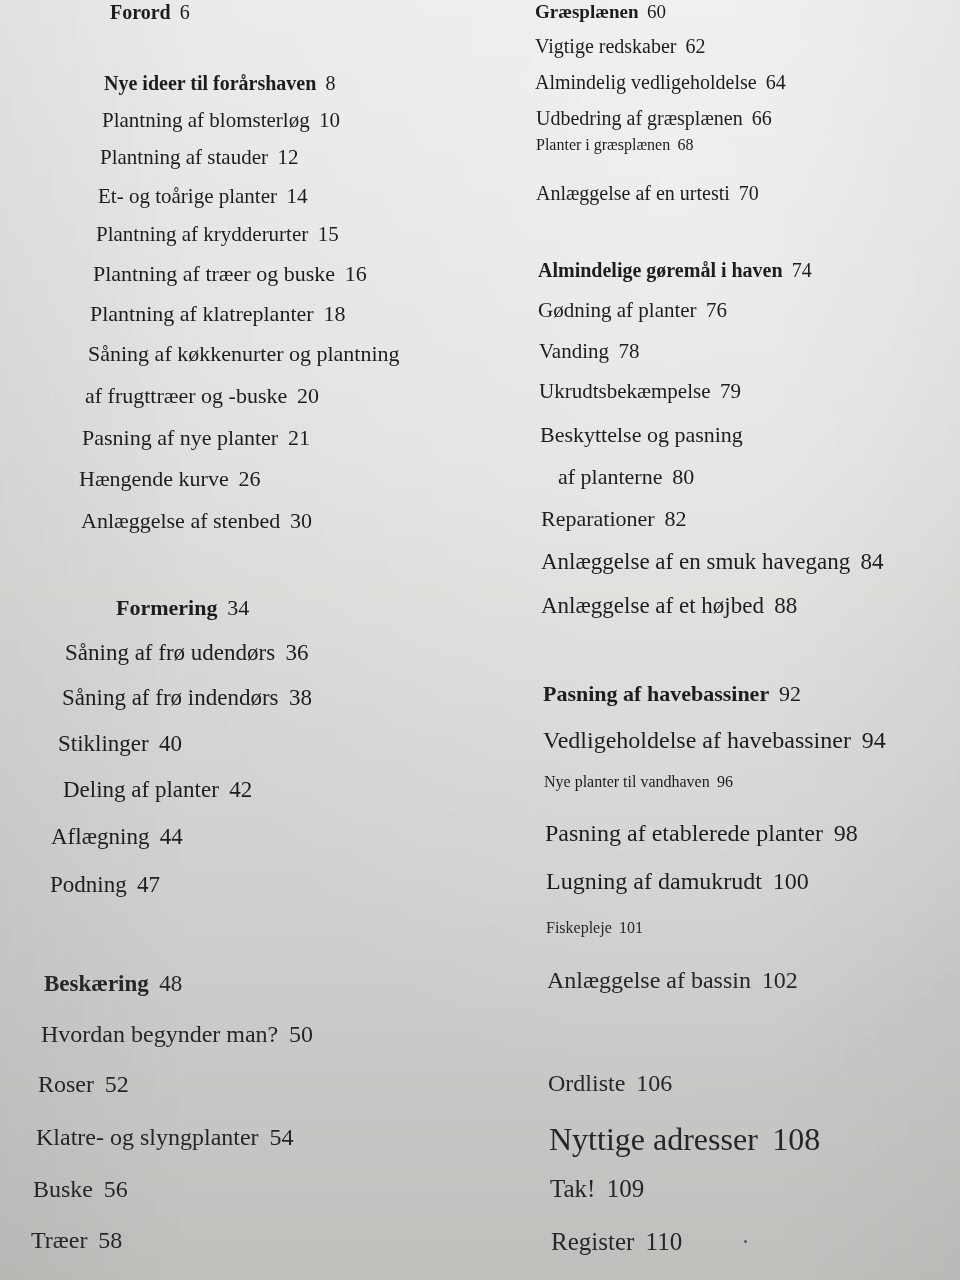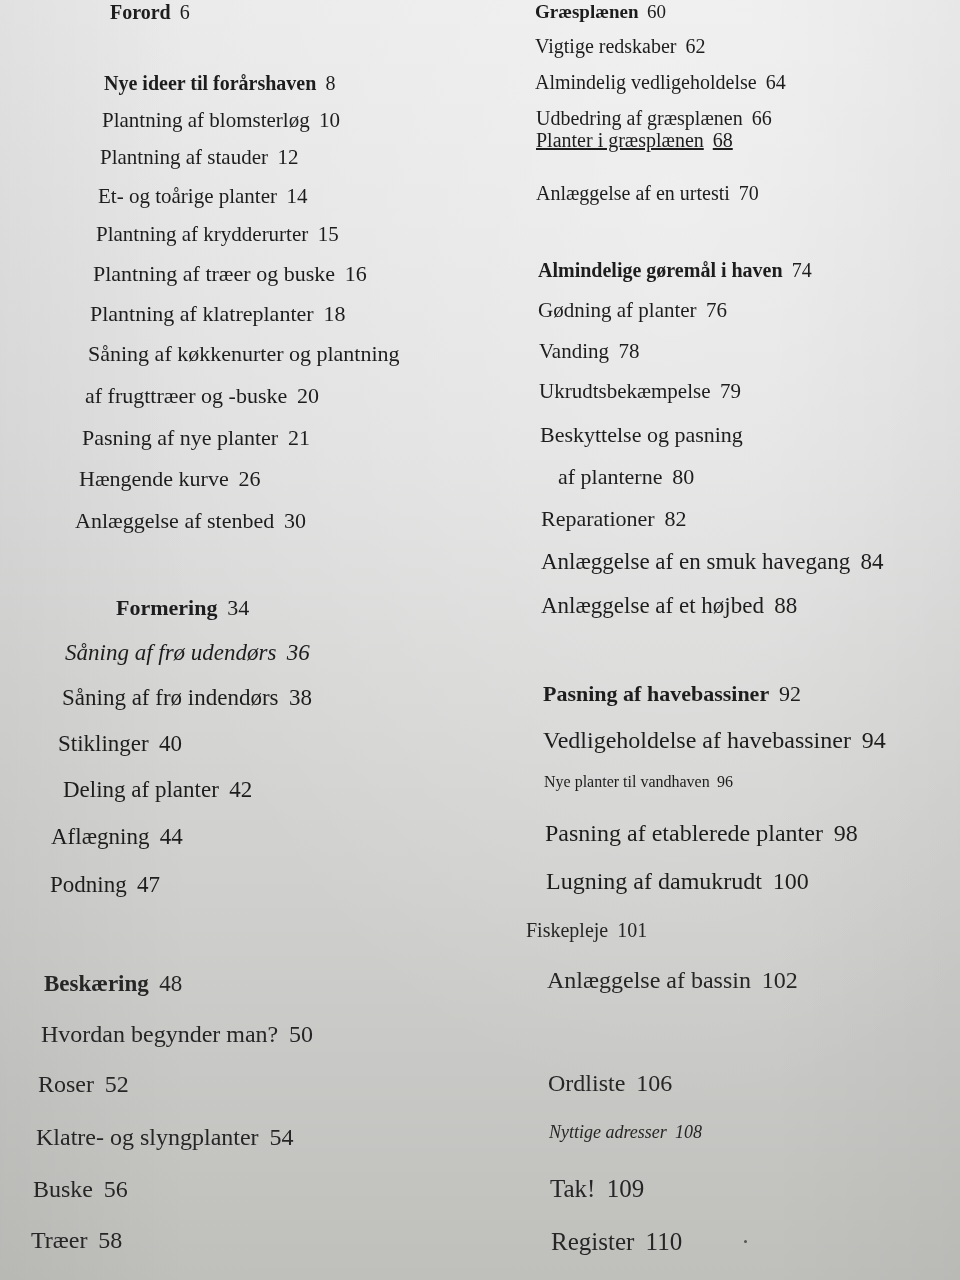--- a/index.html
+++ b/index.html
@@ -31,57 +31,57 @@
       <div class="entry" style="left: 102px; top: 110px; font-size: 21px;"><span class="t">Plantning af blomsterløg</span><span class="p">10</span></div>
       <div class="entry" style="left: 100px; top: 147px; font-size: 21px;"><span class="t">Plantning af stauder</span><span class="p">12</span></div>
       <div class="entry" style="left: 98px; top: 186px; font-size: 21px;"><span class="t">Et- og toårige planter</span><span class="p">14</span></div>
       <div class="entry" style="left: 96px; top: 224px; font-size: 21px;"><span class="t">Plantning af krydderurter</span><span class="p">15</span></div>
       <div class="entry" style="left: 93px; top: 263px; font-size: 22px;"><span class="t">Plantning af træer og buske</span><span class="p">16</span></div>
       <div class="entry" style="left: 90px; top: 303px; font-size: 22px;"><span class="t">Plantning af klatreplanter</span><span class="p">18</span></div>
       <div class="entry" style="left: 88px; top: 343px; font-size: 22px;"><span class="t">Såning af køkkenurter og plantning</span></div>
       <div class="entry" style="left: 85px; top: 385px; font-size: 22px;"><span class="t">af frugttræer og -buske</span><span class="p">20</span></div>
       <div class="entry" style="left: 82px; top: 427px; font-size: 22px;"><span class="t">Pasning af nye planter</span><span class="p">21</span></div>
       <div class="entry" style="left: 79px; top: 468px; font-size: 22px;"><span class="t">Hængende kurve</span><span class="p">26</span></div>
-      <div class="entry" style="left: 75px; top: 510px; font-size: 22px;"><span class="t">Anlæggelse af stenbed</span><span class="p">30</span></div>
+      <div class="entry" style="left: 81px; top: 510px; font-size: 22px;"><span class="t">Anlæggelse af stenbed</span><span class="p">30</span></div>
       <div class="entry bold blur" style="left: 68px; top: 597px; font-size: 22px; margin-left: 48px;"><span class="t">Formering</span><span class="p">34</span></div>
-      <div class="entry blur" style="left: 65px; top: 641px; font-size: 23px; font-style: italic;"><span class="t">Såning af frø udendørs</span><span class="p">36</span></div>
+      <div class="entry blur" style="left: 65px; top: 641px; font-size: 23px;"><span class="t">Såning af frø udendørs</span><span class="p">36</span></div>
       <div class="entry blur" style="left: 62px; top: 686px; font-size: 23px;"><span class="t">Såning af frø indendørs</span><span class="p">38</span></div>
       <div class="entry blur" style="left: 58px; top: 732px; font-size: 23px;"><span class="t">Stiklinger</span><span class="p">40</span></div>
       <div class="entry blur" style="left: 55px; top: 778px; font-size: 23px; margin-left: 8px;"><span class="t">Deling af planter</span><span class="p">42</span></div>
       <div class="entry blur" style="left: 51px; top: 825px; font-size: 23px;"><span class="t">Aflægning</span><span class="p">44</span></div>
       <div class="entry blur" style="left: 50px; top: 873px; font-size: 23px;"><span class="t">Podning</span><span class="p">47</span></div>
       <div class="entry bold blur2" style="left: 44px; top: 972px; font-size: 23px;"><span class="t">Beskæring</span><span class="p">48</span></div>
       <div class="entry blur2" style="left: 41px; top: 1022px; font-size: 24px;"><span class="t">Hvordan begynder man?</span><span class="p">50</span></div>
       <div class="entry blur2" style="left: 38px; top: 1072px; font-size: 24px;"><span class="t">Roser</span><span class="p">52</span></div>
       <div class="entry blur2" style="left: 36px; top: 1125px; font-size: 24px;"><span class="t">Klatre- og slyngplanter</span><span class="p">54</span></div>
       <div class="entry blur2" style="left: 33px; top: 1177px; font-size: 24px;"><span class="t">Buske</span><span class="p">56</span></div>
       <div class="entry blur2" style="left: 31px; top: 1228px; font-size: 24px;"><span class="t">Træer</span><span class="p">58</span></div>
     </div>
   <div id="right-col">
       <div class="entry bold" style="left: 535px; top: 2px; font-size: 19px;"><span class="t">Græsplænen</span><span class="p">60</span></div>
       <div class="entry" style="left: 535px; top: 36px; font-size: 20px;"><span class="t">Vigtige redskaber</span><span class="p">62</span></div>
       <div class="entry" style="left: 535px; top: 72px; font-size: 20px;"><span class="t">Almindelig vedligeholdelse</span><span class="p">64</span></div>
       <div class="entry" style="left: 536px; top: 108px; font-size: 20px;"><span class="t">Udbedring af græsplænen</span><span class="p">66</span></div>
-      <div class="entry" style="left: 536px; top: 130px; font-size: 20px; text-decoration: underline;"><span class="t">Planter i græsplænen</span><span class="p">68</span></div>
+      <div class="entry" style="left: 536px; top: 137px; font-size: 16px;"><span class="t">Planter i græsplænen</span><span class="p">68</span></div>
       <div class="entry" style="left: 536px; top: 183px; font-size: 20px;"><span class="t">Anlæggelse af en urtesti</span><span class="p">70</span></div>
       <div class="entry bold" style="left: 538px; top: 260px; font-size: 20px;"><span class="t">Almindelige gøremål i haven</span><span class="p">74</span></div>
       <div class="entry" style="left: 538px; top: 300px; font-size: 21px;"><span class="t">Gødning af planter</span><span class="p">76</span></div>
       <div class="entry" style="left: 539px; top: 341px; font-size: 21px;"><span class="t">Vanding</span><span class="p">78</span></div>
       <div class="entry" style="left: 539px; top: 381px; font-size: 21px;"><span class="t">Ukrudtsbekæmpelse</span><span class="p">79</span></div>
       <div class="entry" style="left: 540px; top: 424px; font-size: 22px;"><span class="t">Beskyttelse og pasning</span></div>
       <div class="entry" style="left: 558px; top: 466px; font-size: 22px;"><span class="t">af planterne</span><span class="p">80</span></div>
       <div class="entry" style="left: 541px; top: 508px; font-size: 22px;"><span class="t">Reparationer</span><span class="p">82</span></div>
       <div class="entry" style="left: 541px; top: 550px; font-size: 23px;"><span class="t">Anlæggelse af en smuk havegang</span><span class="p">84</span></div>
       <div class="entry blur" style="left: 541px; top: 594px; font-size: 23px;"><span class="t">Anlæggelse af et højbed</span><span class="p">88</span></div>
       <div class="entry bold blur" style="left: 543px; top: 683px; font-size: 22px;"><span class="t">Pasning af havebassiner</span><span class="p">92</span></div>
       <div class="entry blur" style="left: 543px; top: 728px; font-size: 24px;"><span class="t">Vedligeholdelse af havebassiner</span><span class="p">94</span></div>
       <div class="entry blur" style="left: 544px; top: 774px; font-size: 16px;"><span class="t">Nye planter til vandhaven</span><span class="p">96</span></div>
       <div class="entry blur" style="left: 545px; top: 821px; font-size: 24px;"><span class="t">Pasning af etablerede planter</span><span class="p">98</span></div>
       <div class="entry blur" style="left: 546px; top: 869px; font-size: 24px;"><span class="t">Lugning af damukrudt</span><span class="p">100</span></div>
-      <div class="entry blur2" style="left: 526px; top: 920px; font-size: 20px;"><span class="t">Fiskepleje</span><span class="p">101</span></div>
+      <div class="entry blur2" style="left: 546px; top: 920px; font-size: 16px;"><span class="t">Fiskepleje</span><span class="p">101</span></div>
       <div class="entry blur2" style="left: 547px; top: 968px; font-size: 24px;"><span class="t">Anlæggelse af bassin</span><span class="p">102</span></div>
       <div class="entry blur2" style="left: 548px; top: 1071px; font-size: 24px;"><span class="t">Ordliste</span><span class="p">106</span></div>
-      <div class="entry blur2" style="left: 549px; top: 1123px; font-size: 18px; font-style: italic;"><span class="t">Nyttige adresser</span><span class="p">108</span></div>
+      <div class="entry blur2" style="left: 549px; top: 1123px; font-size: 32px;"><span class="t">Nyttige adresser</span><span class="p">108</span></div>
       <div class="entry blur2" style="left: 550px; top: 1176px; font-size: 25px;"><span class="t">Tak!</span><span class="p">109</span></div>
       <div class="entry blur2" style="left: 551px; top: 1229px; font-size: 25px;"><span class="t">Register</span><span class="p">110</span></div>
     </div>
   <div class="dot"></div>
 </div>
 
 </body></html>

